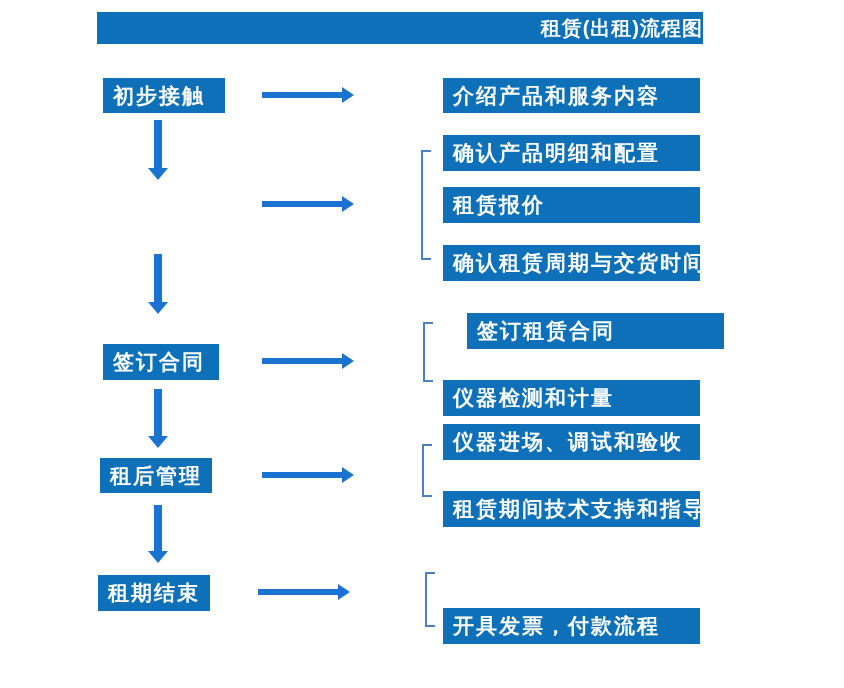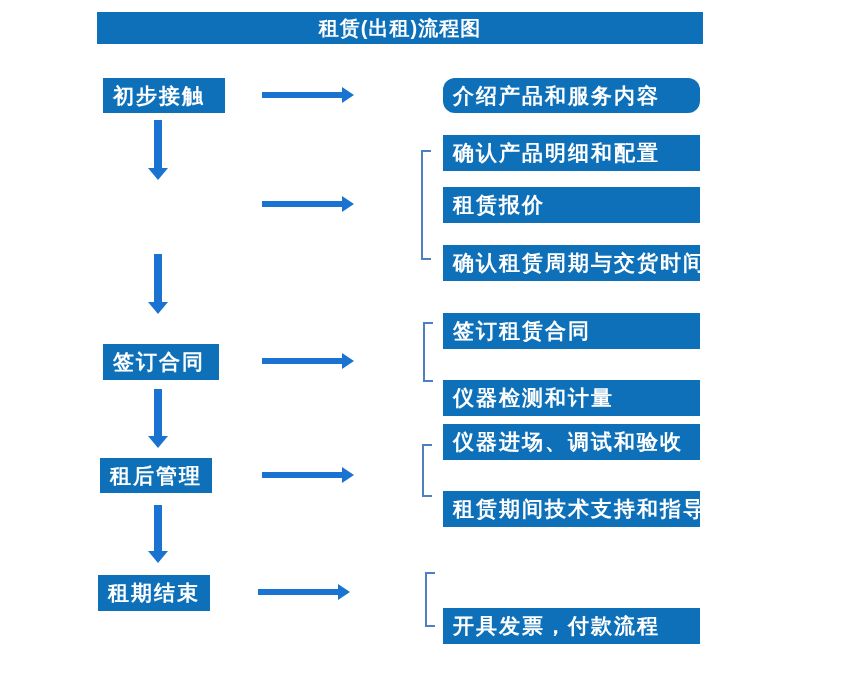--- a/index.html
+++ b/index.html
@@ -19,21 +19,21 @@
     width: 844px;
     height: 688px;
     background: var(--page-bg);
     overflow: hidden;
   }
   .title-bar {
     position: absolute;
     left: 97px; top: 12px;
     width: 606px; height: 32px;
     background: var(--box-fill);
-    display: flex; align-items: center; justify-content: center;
+    display: flex; align-items: center; justify-content: flex-end;
   }
   .title-bar span {
     color: var(--text-on-blue);
     font-size: 20px;
     font-weight: bold;
     letter-spacing: 1px;
     white-space: nowrap;
   }
   .step-box, .out-box {
     position: absolute;
@@ -140,35 +140,35 @@
   <div class="h-arrow" style="left:258px; top:584px;">
       <div class="shaft"></div>
       <div class="head"></div>
     </div>
 
   <div class="bracket" style="left:421px; top:150px; height:110px;"></div>
   <div class="bracket" style="left:423px; top:322px; height:60px;"></div>
   <div class="bracket" style="left:422px; top:444px; height:53px;"></div>
   <div class="bracket" style="left:425px; top:572px; height:55px;"></div>
 
-  <div class="out-box" style="top:78px; height:35px;border-radius:12px;">
+  <div class="out-box" style="top:78px; height:35px;">
       <span>介绍产品和服务内容</span>
     </div>
 
   <div class="out-box" style="top:135px;">
       <span>确认产品明细和配置</span>
     </div>
   <div class="out-box" style="top:187px;">
       <span>租赁报价</span>
     </div>
   <div class="out-box" style="top:245px;">
       <span>确认租赁周期与交货时间</span>
     </div>
 
-  <div class="out-box" style="top:313px;">
+  <div class="out-box" style="top:313px;margin-left:24px;">
       <span>签订租赁合同</span>
     </div>
   <div class="out-box" style="top:380px;">
       <span>仪器检测和计量</span>
     </div>
 
   <div class="out-box" style="top:424px;">
       <span>仪器进场、调试和验收</span>
     </div>
   <div class="out-box" style="top:491px;">

